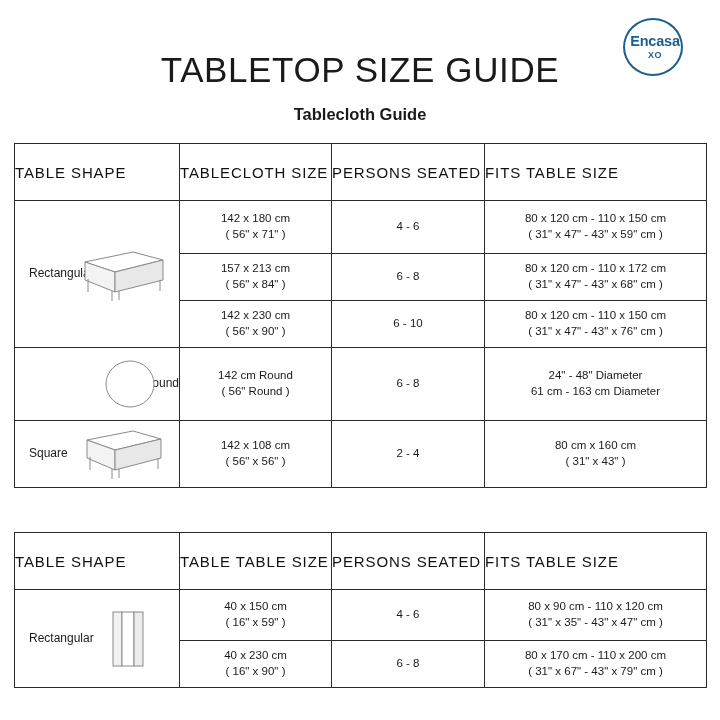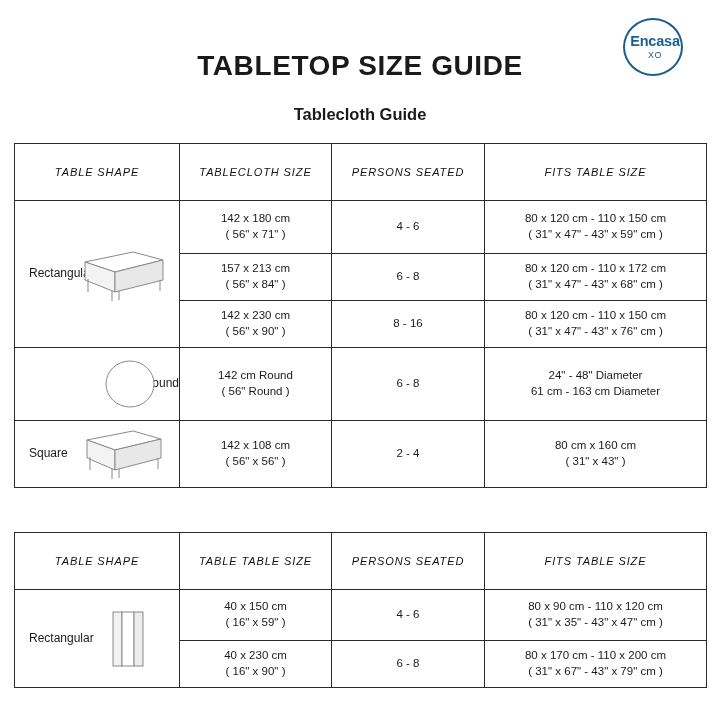--- a/index.html
+++ b/index.html
@@ -49,35 +49,35 @@
     font-weight: bold;
     color: #1b5f8f;
     letter-spacing: -0.2px;
     line-height: 1;
     margin-bottom: 2px;
     font-family: "Liberation Sans", sans-serif;
   }
   .logo-sub {
     position: relative;
     font-size: 9px;
-    font-weight: normal;
+    font-weight: bold;
     color: #1b5f8f;
     letter-spacing: 0.4px;
     line-height: 1;
   }
 
   
   .main-title {
     position: absolute;
     top: 50px;
     left: 0;
     width: 720px;
     text-align: center;
-    font-size: 28px;
-    font-weight: bold;
+    font-size: 35px;
+    font-weight: normal;
     letter-spacing: 0.6px;
   }
   .section-title {
     width: 100%;
     text-align: center;
     font-size: 16.5px;
     font-weight: bold;
   }
   #tablecloth-title {
     position: absolute;
@@ -107,26 +107,25 @@
     left: 14px;
     width: 692px;
   }
   table td, table th {
     border: 1px solid #2b2b2b;
     padding: 0;
     vertical-align: middle;
   }
   thead th {
     height: 56px;
-    font-size: 11px;
+    font-size: 15px;
     font-weight: normal;
     letter-spacing: 0.9px;
-    text-align: center;
+    text-align: left;
     color: #111;
-    font-style: italic;
   }
   .col-shape { width: 165px; }
   .col-size { width: 152px; }
   .col-persons { width: 153px; }
   .col-fits { width: 222px; }
 
   .shape-cell {
     position: relative;
     padding-left: 14px;
     text-align: left;
@@ -230,21 +229,21 @@
         <td class="cell-c">
           <span class="l1">80 x 120 cm - 110 x 172 cm</span>
           <span class="l2">( 31" x 47" - 43" x 68" cm )</span>
         </td>
       </tr>
       <tr class="row-c">
         <td class="cell-c">
           <span class="l1">142 x 230 cm</span>
           <span class="l2">( 56" x 90" )</span>
         </td>
-        <td class="cell-c">8 - 16</td>
+        <td class="cell-c">6 - 10</td>
         <td class="cell-c">
           <span class="l1">80 x 120 cm - 110 x 150 cm</span>
           <span class="l2">( 31" x 47" - 43" x 76" cm )</span>
         </td>
       </tr>
 
       <tr class="row-round">
         <td class="shape-cell center">
           <span class="shape-label">Round</span>
           <span class="shape-art">

